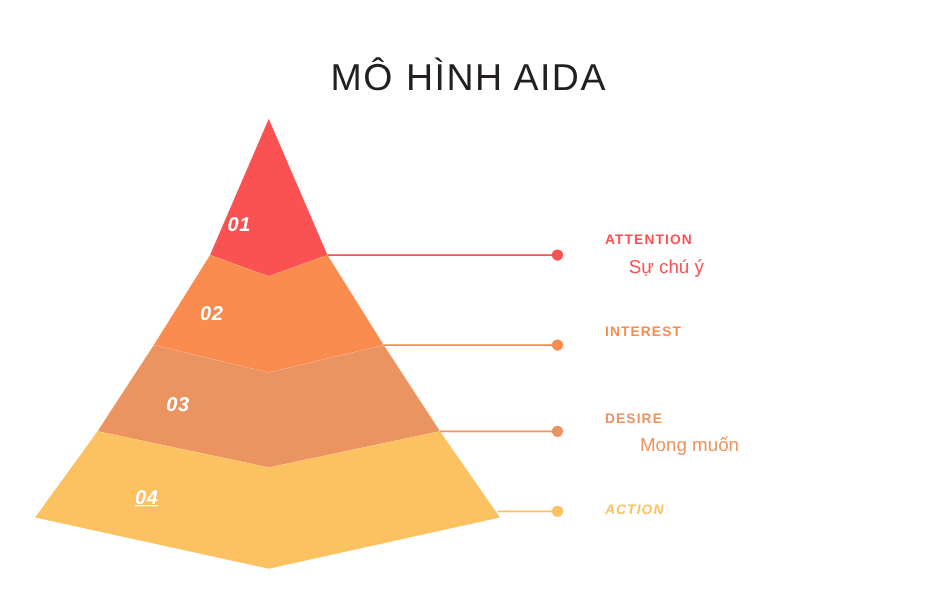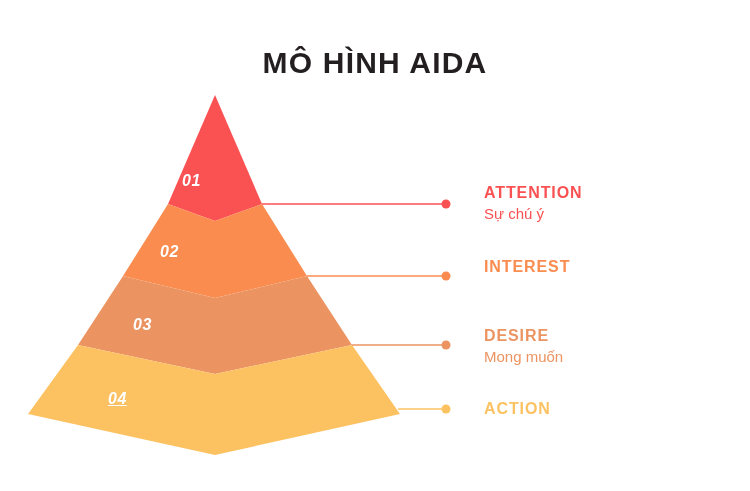--- a/index.html
+++ b/index.html
@@ -15,21 +15,21 @@
     overflow: hidden;
     font-family: "Liberation Sans", sans-serif;
   }
   #title {
     position: absolute;
     left: 0;
     top: 46px;
     width: 750px;
     text-align: center;
     font-size: 30px;
-    font-weight: bold;
+    font-weight: normal;
     letter-spacing: 1.2px;
     color: #231f20;
     white-space: nowrap;
   }
   #pyramid-svg {
     position: absolute;
     left: 0;
     top: 0;
   }
   .tier-number {
@@ -39,21 +39,21 @@
     font-weight: bold;
     font-style: italic;
     letter-spacing: 0.5px;
     text-shadow: 0 0 2px rgba(0,0,0,0.04);
   }
   .legend-entry {
     position: absolute;
     left: 484px;
   }
   .legend-title {
-    font-size: 16px;
+    font-size: 11px;
     font-weight: bold;
     letter-spacing: 0.9px;
     line-height: 21px;
     white-space: nowrap;
   }
   .legend-sub {
     font-size: 15px;
     font-weight: normal;
     line-height: 22px;
     white-space: nowrap;
@@ -89,29 +89,29 @@
     <circle cx="446" cy="409" r="4.5" fill="#FCC262"></circle>
   </svg>
 
   <div class="tier-number" style="left: 182px; top: 172px; text-align: center;">01</div>
   <div class="tier-number" style="left: 160px; top: 243px;">02</div>
   <div class="tier-number" style="left: 133px; top: 316px;">03</div>
   <div class="tier-number" style="left: 108px; top: 390px; text-decoration: underline;">04</div>
 
   <div class="legend-entry" style="top: 182px;">
     <div class="legend-title" style="color: rgb(250, 81, 83);">ATTENTION</div>
-    <div class="legend-sub" style="color: rgb(250, 81, 83);">Sự chú ý</div>
+    <div class="legend-sub" style="color: rgb(250, 81, 83); margin-left: 19px;">Sự chú ý</div>
   </div>
 
   <div class="legend-entry" style="top: 256px;">
     <div class="legend-title" style="color: rgb(251, 140, 79); text-align: right;">INTEREST</div>
   </div>
 
   <div class="legend-entry" style="top: 325px;">
     <div class="legend-title" style="color: rgb(236, 148, 97);">DESIRE</div>
-    <div class="legend-sub" style="color: rgb(236, 148, 97);">Mong muốn</div>
+    <div class="legend-sub" style="color: rgb(236, 148, 97); margin-left: 28px;">Mong muốn</div>
   </div>
 
-  <div class="legend-entry" style="top: 398px;">
+  <div class="legend-entry" style="top: 398px; font-style: italic;">
     <div class="legend-title" style="color: rgb(252, 194, 98);">ACTION</div>
   </div>
 
 </div>
 
 </body></html>

